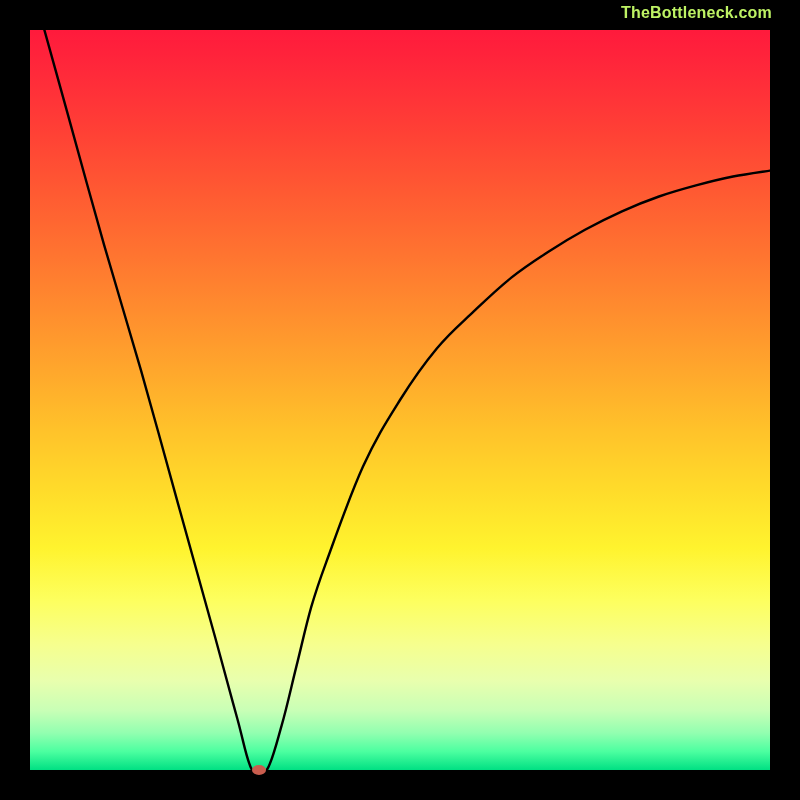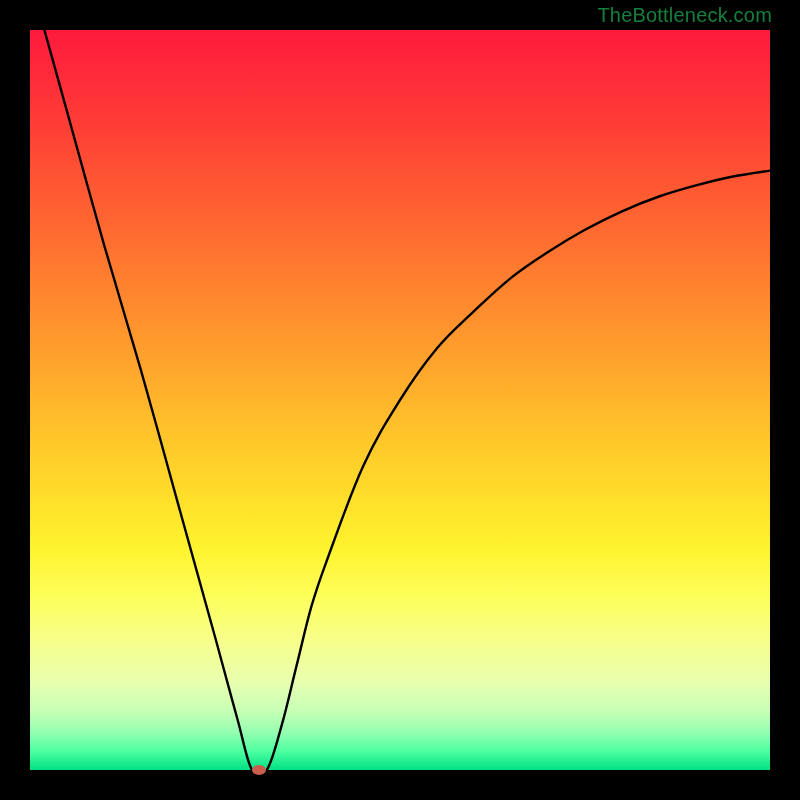--- a/index.html
+++ b/index.html
@@ -42,23 +42,23 @@
       #c8ffb6 92%,
       #92ffb0 95%,
       #4cffa0 97.5%,
       #00e083 100%
     );
   }
   .watermark {
     position: absolute;
     top: 4px;
     right: 28px;
-    color: #15803d;
-    font-size: 20px;
-    font-weight: 400;
+    color: #bef264;
+    font-size: 16px;
+    font-weight: 700;
     letter-spacing: 0.2px;
     user-select: none;
   }
   svg.curve {
     position: absolute;
     left: 0;
     top: 0;
     width: 740px;
     height: 740px;
   }

